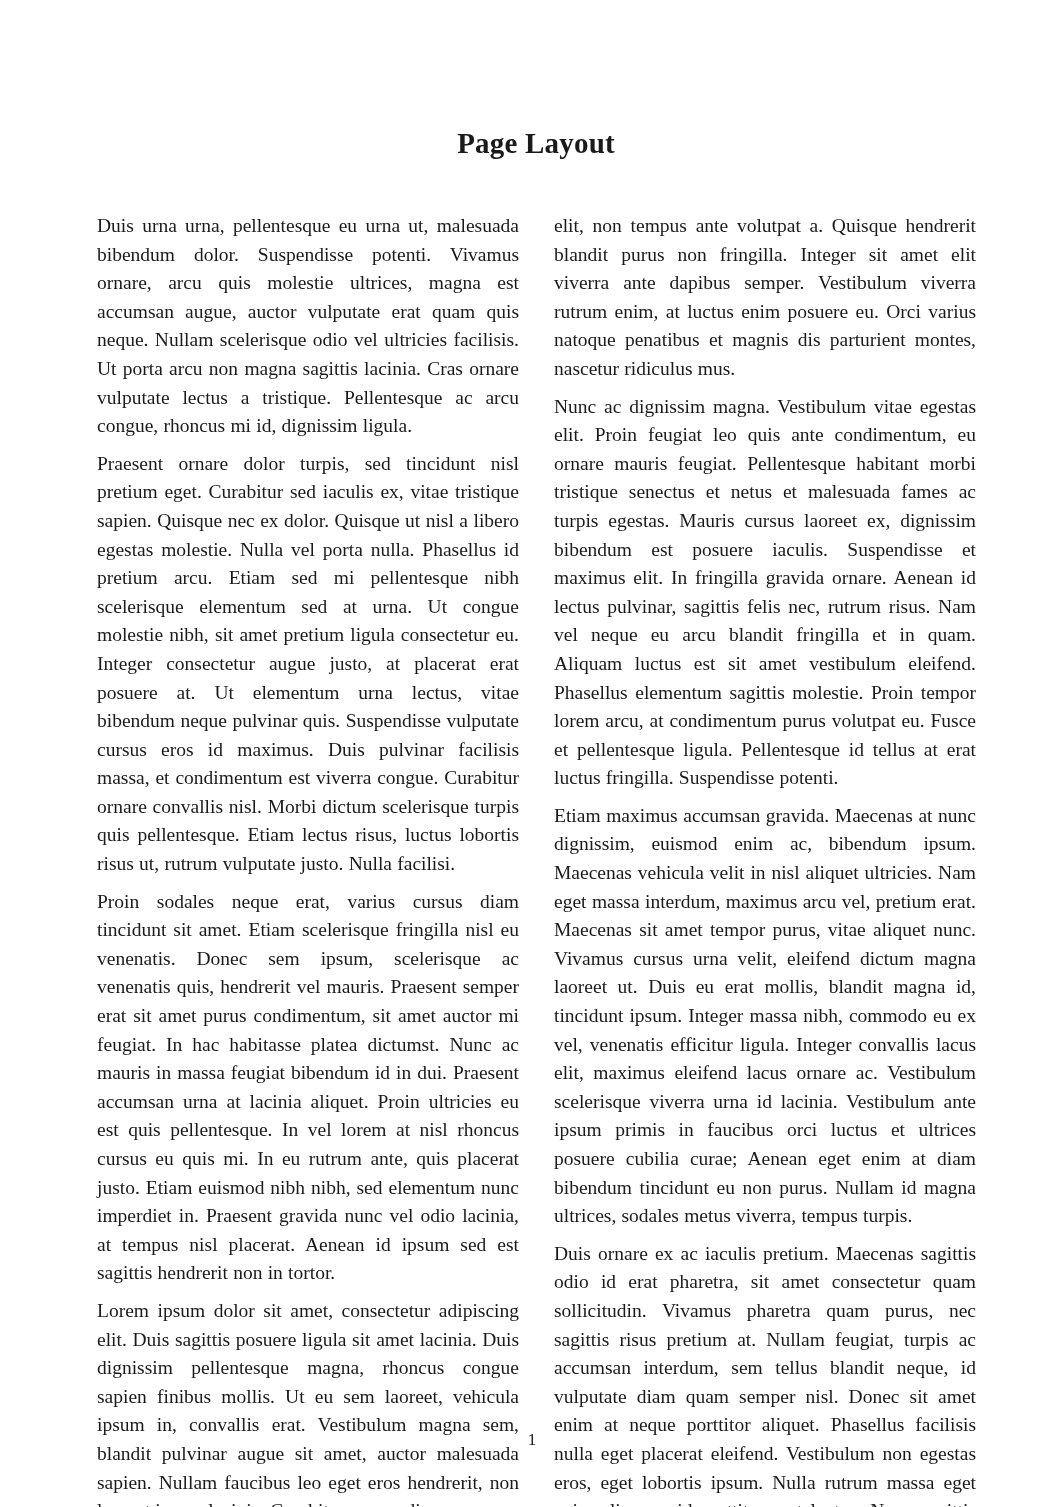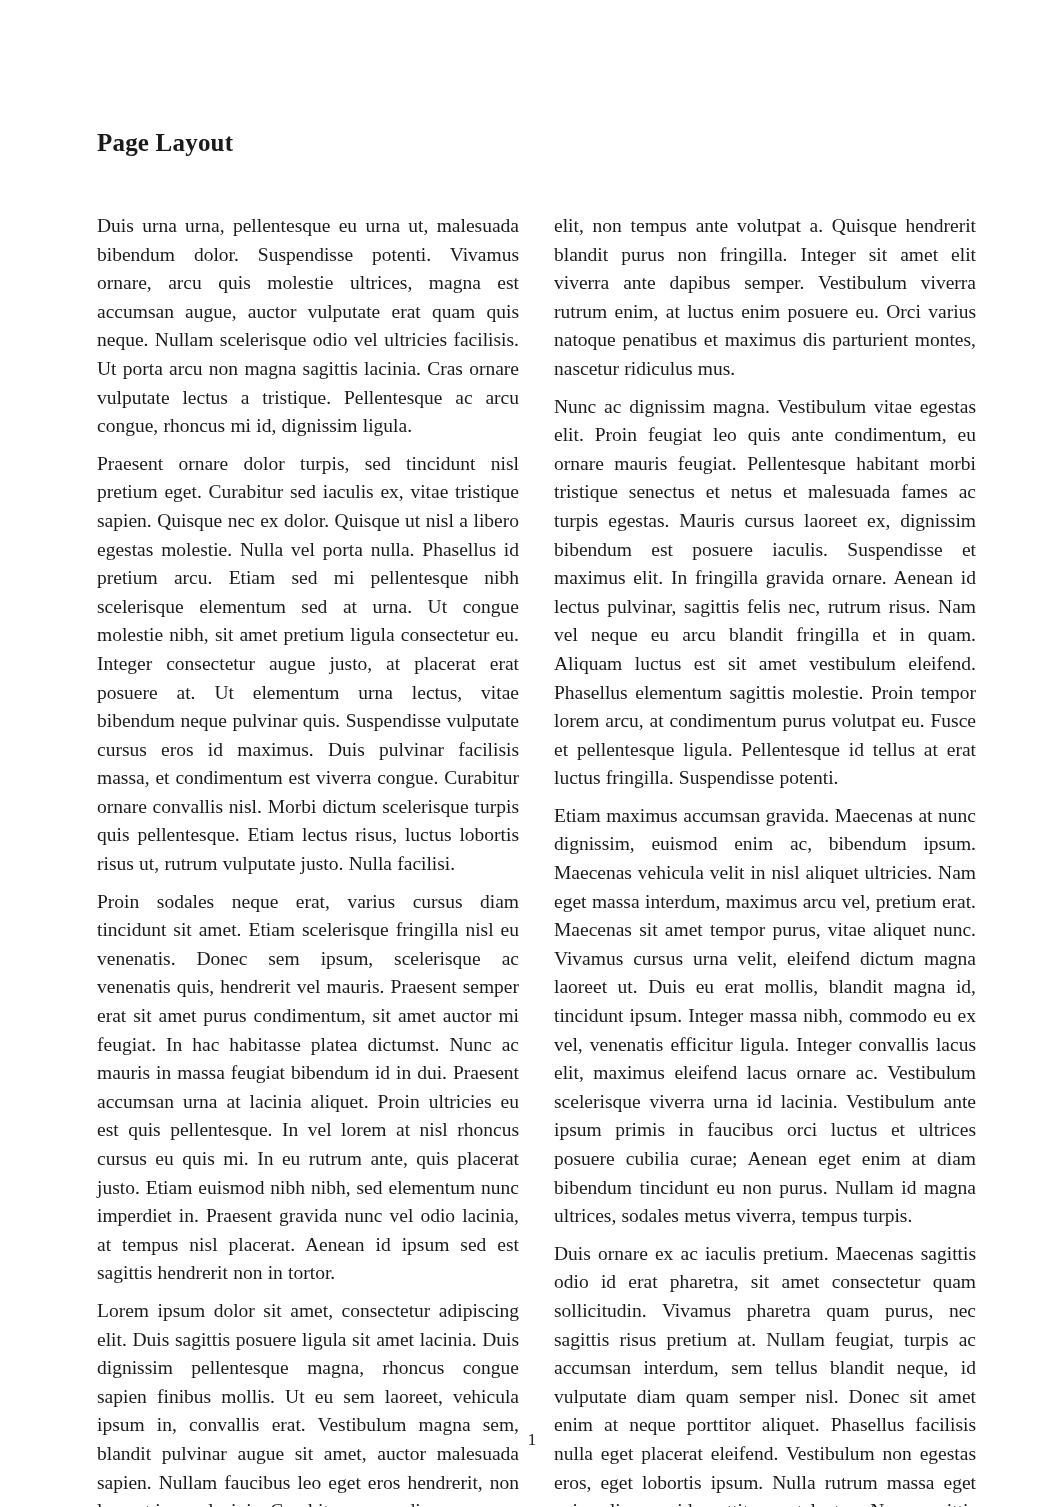--- a/index.html
+++ b/index.html
@@ -16,23 +16,24 @@
   }
   .page {
     position: relative;
     width: 1064px;
     height: 1507px;
     box-sizing: border-box;
     padding: 124px 89px 0 97px;
     background: #ffffff;
   }
   .doc-title {
-    font-size: 25px;
+    font-size: 29px;
     font-weight: 700;
     line-height: 38px;
+    text-align: center;
     margin: 0 0 50px 0;
     letter-spacing: 0.2px;
   }
   .columns {
     display: flex;
     gap: 35px;
   }
   .col {
     width: 422px;
     flex: 0 0 422px;
@@ -68,21 +69,21 @@
   <div class="columns">
 
     <div class="col">
       <p>Duis urna urna, pellentesque eu urna ut, malesuada bibendum dolor. Suspendisse potenti. Vivamus ornare, arcu quis molestie ultrices, magna est accumsan augue, auctor vulputate erat quam quis neque. Nullam scelerisque odio vel ultricies facilisis. Ut porta arcu non magna sagittis lacinia. Cras ornare vulputate lectus a tristique. Pellentesque ac arcu congue, rhoncus mi id, dignissim ligula.</p>
       <p>Praesent ornare dolor turpis, sed tincidunt nisl pretium eget. Curabitur sed iaculis ex, vitae tristique sapien. Quisque nec ex dolor. Quisque ut nisl a libero egestas molestie. Nulla vel porta nulla. Phasellus id pretium arcu. Etiam sed mi pellentesque nibh scelerisque elementum sed at urna. Ut congue molestie nibh, sit amet pretium ligula consectetur eu. Integer consectetur augue justo, at placerat erat posuere at. Ut elementum urna lectus, vitae bibendum neque pulvinar quis. Suspendisse vulputate cursus eros id maximus. Duis pulvinar facilisis massa, et condimentum est viverra congue. Curabitur ornare convallis nisl. Morbi dictum scelerisque turpis quis pellentesque. Etiam lectus risus, luctus lobortis risus ut, rutrum vulputate justo. Nulla facilisi.</p>
       <p>Proin sodales neque erat, varius cursus diam tincidunt sit amet. Etiam scelerisque fringilla nisl eu venenatis. Donec sem ipsum, scelerisque ac venenatis quis, hendrerit vel mauris. Praesent semper erat sit amet purus condimentum, sit amet auctor mi feugiat. In hac habitasse platea dictumst. Nunc ac mauris in massa feugiat bibendum id in dui. Praesent accumsan urna at lacinia aliquet. Proin ultricies eu est quis pellentesque. In vel lorem at nisl rhoncus cursus eu quis mi. In eu rutrum ante, quis placerat justo. Etiam euismod nibh nibh, sed elementum nunc imperdiet in. Praesent gravida nunc vel odio lacinia, at tempus nisl placerat. Aenean id ipsum sed est sagittis hendrerit non in tortor.</p>
       <p>Lorem ipsum dolor sit amet, consectetur adipiscing elit. Duis sagittis posuere ligula sit amet lacinia. Duis dignissim pellentesque magna, rhoncus congue sapien finibus mollis. Ut eu sem laoreet, vehicula ipsum in, convallis erat. Vestibulum magna sem, blandit pulvinar augue sit amet, auctor malesuada sapien. Nullam faucibus leo eget eros hendrerit, non laoreet ipsum lacinia. Curabitur cursus diam</p>
     </div>
 
     <div class="col">
-      <p>elit, non tempus ante volutpat a. Quisque hendrerit blandit purus non fringilla. Integer sit amet elit viverra ante dapibus semper. Vestibulum viverra rutrum enim, at luctus enim posuere eu. Orci varius natoque penatibus et maximus dis parturient montes, nascetur ridiculus mus.</p>
+      <p>elit, non tempus ante volutpat a. Quisque hendrerit blandit purus non fringilla. Integer sit amet elit viverra ante dapibus semper. Vestibulum viverra rutrum enim, at luctus enim posuere eu. Orci varius natoque penatibus et magnis dis parturient montes, nascetur ridiculus mus.</p>
       <p>Nunc ac dignissim magna. Vestibulum vitae egestas elit. Proin feugiat leo quis ante condimentum, eu ornare mauris feugiat. Pellentesque habitant morbi tristique senectus et netus et malesuada fames ac turpis egestas. Mauris cursus laoreet ex, dignissim bibendum est posuere iaculis. Suspendisse et maximus elit. In fringilla gravida ornare. Aenean id lectus pulvinar, sagittis felis nec, rutrum risus. Nam vel neque eu arcu blandit fringilla et in quam. Aliquam luctus est sit amet vestibulum eleifend. Phasellus elementum sagittis molestie. Proin tempor lorem arcu, at condimentum purus volutpat eu. Fusce et pellentesque ligula. Pellentesque id tellus at erat luctus fringilla. Suspendisse potenti.</p>
       <p>Etiam maximus accumsan gravida. Maecenas at nunc dignissim, euismod enim ac, bibendum ipsum. Maecenas vehicula velit in nisl aliquet ultricies. Nam eget massa interdum, maximus arcu vel, pretium erat. Maecenas sit amet tempor purus, vitae aliquet nunc. Vivamus cursus urna velit, eleifend dictum magna laoreet ut. Duis eu erat mollis, blandit magna id, tincidunt ipsum. Integer massa nibh, commodo eu ex vel, venenatis efficitur ligula. Integer convallis lacus elit, maximus eleifend lacus ornare ac. Vestibulum scelerisque viverra urna id lacinia. Vestibulum ante ipsum primis in faucibus orci luctus et ultrices posuere cubilia curae; Aenean eget enim at diam bibendum tincidunt eu non purus. Nullam id magna ultrices, sodales metus viverra, tempus turpis.</p>
       <p>Duis ornare ex ac iaculis pretium. Maecenas sagittis odio id erat pharetra, sit amet consectetur quam sollicitudin. Vivamus pharetra quam purus, nec sagittis risus pretium at. Nullam feugiat, turpis ac accumsan interdum, sem tellus blandit neque, id vulputate diam quam semper nisl. Donec sit amet enim at neque porttitor aliquet. Phasellus facilisis nulla eget placerat eleifend. Vestibulum non egestas eros, eget lobortis ipsum. Nulla rutrum massa eget enim aliquam, id porttitor erat luctus. Nunc sagittis quis</p>
     </div>
 
   </div>
 
   <div class="page-number">1</div>
 
 </div>

